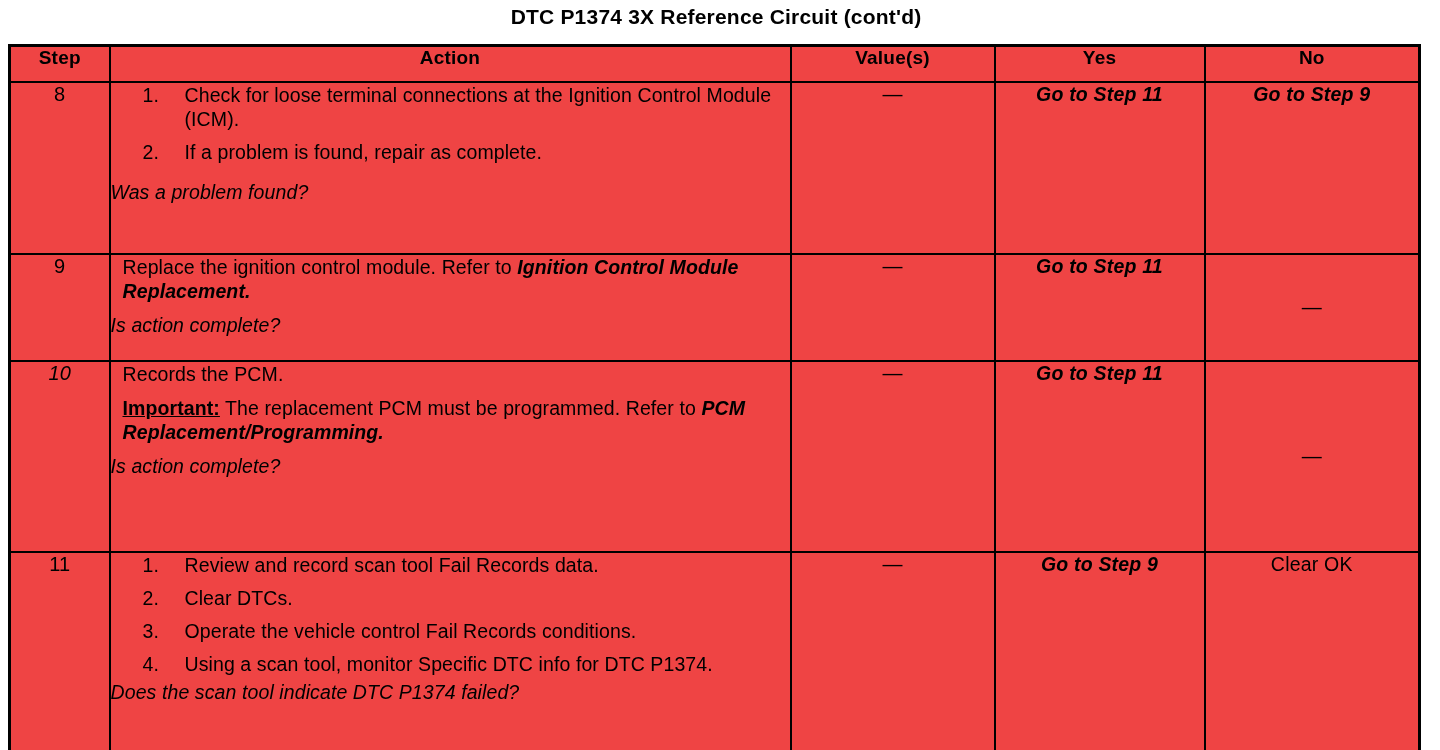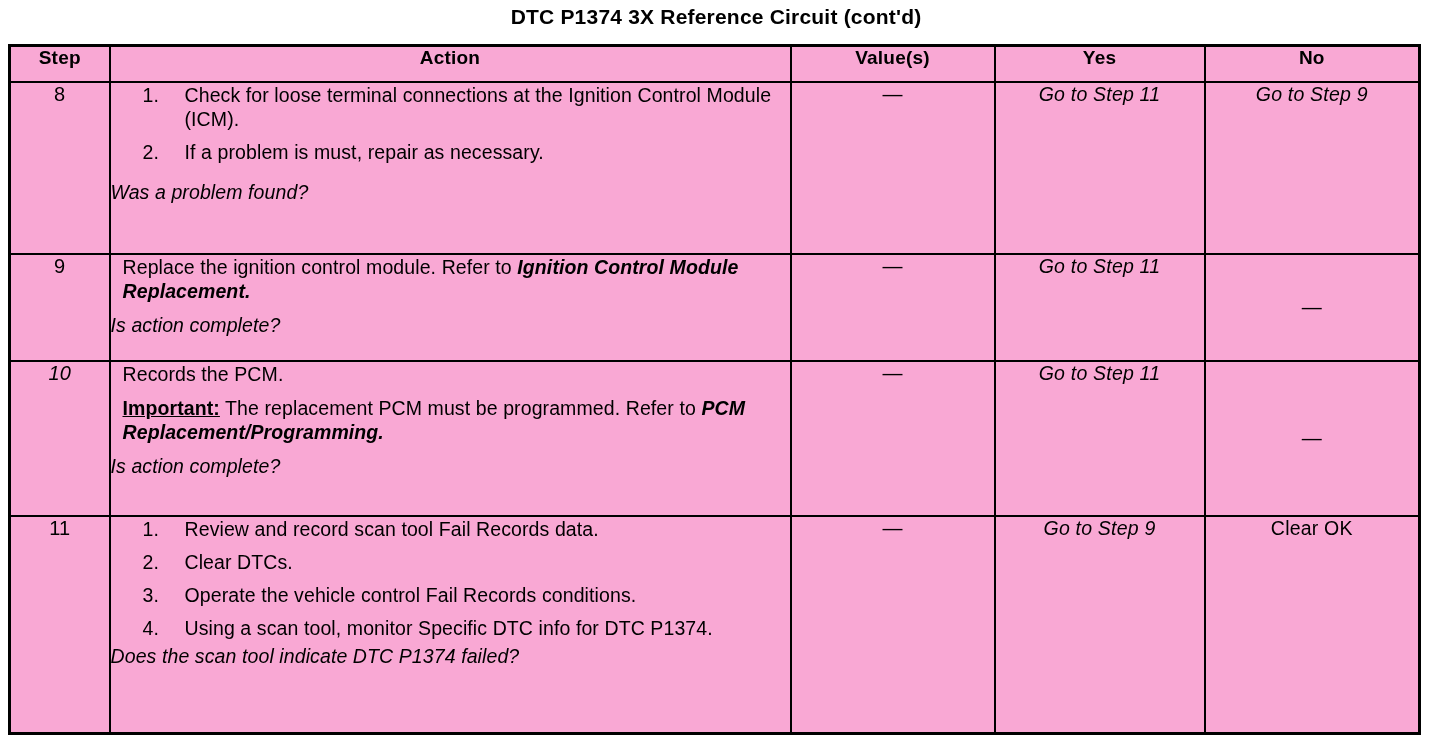--- a/index.html
+++ b/index.html
@@ -40,21 +40,21 @@
   table.diag {
     border-collapse: collapse;
     table-layout: fixed;
     width: 1410px;
     border: 3px solid #000;
   }
   table.diag th, table.diag td {
     border: 2px solid #000;
     padding: 0;
     vertical-align: top;
-    background: #f9a8d4;
+    background: #ef4444;
   }
   
   col.c-step   { width: 100px; }
   col.c-action { width: 681px; }
   col.c-value  { width: 204px; }
   col.c-yes    { width: 210px; }
   col.c-no     { width: 215px; }
 
   thead th {
     height: 34px;
@@ -83,21 +83,21 @@
   td.value-cell {
     text-align: center;
     vertical-align: middle;
     font-size: 20px;
   }
   td.branch-cell {
     text-align: center;
     vertical-align: bottom;
     font-size: 19.5px;
     font-style: italic;
-    font-weight: normal;
+    font-weight: bold;
     padding-bottom: 5px;
     letter-spacing: 0.2px;
   }
   td.branch-cell.roman {
     font-style: normal;
     font-weight: normal;
   }
   td.branch-cell.dash {
     vertical-align: middle;
     font-style: normal;
@@ -169,21 +169,21 @@
       <tbody>
 
         <tr style="height:172px;">
           <td class="step-cell">8</td>
           <td class="action-cell">
             <ol class="steps">
               <li>
                 <span class="num">1.</span><span>Check for loose terminal connections at the Ignition Control Module (ICM).</span>
               </li>
               <li>
-                <span class="num">2.</span><span>If a problem is must, repair as necessary.</span>
+                <span class="num">2.</span><span>If a problem is found, repair as complete.</span>
               </li>
             </ol>
             <div class="spacer-sm"></div>
             <p class="question">Was a problem found?</p>
           </td>
           <td class="value-cell">—</td>
           <td class="branch-cell">Go to Step 11</td>
           <td class="branch-cell">Go to Step 9</td>
         </tr>
 
@@ -191,21 +191,21 @@
           <td class="step-cell">9</td>
           <td class="action-cell">
             <p class="para"><span>Replace the ignition control module. Refer to </span><em class="it">Ignition Control Module Replacement.</em></p>
             <p class="question">Is action complete?</p>
           </td>
           <td class="value-cell">—</td>
           <td class="branch-cell">Go to Step 11</td>
           <td class="branch-cell dash">—</td>
         </tr>
 
-        <tr style="height:155px;">
+        <tr style="height:191px;">
           <td class="step-cell italic">10</td>
           <td class="action-cell">
             <p class="para">Records the PCM.</p>
             <p class="para"><strong class="bd">Important:</strong><span> The replacement PCM must be programmed. Refer to </span><em class="it">PCM Replacement/Programming.</em></p>
             <p class="question">Is action complete?</p>
           </td>
           <td class="value-cell">—</td>
           <td class="branch-cell">Go to Step 11</td>
           <td class="branch-cell dash">—</td>
         </tr>

